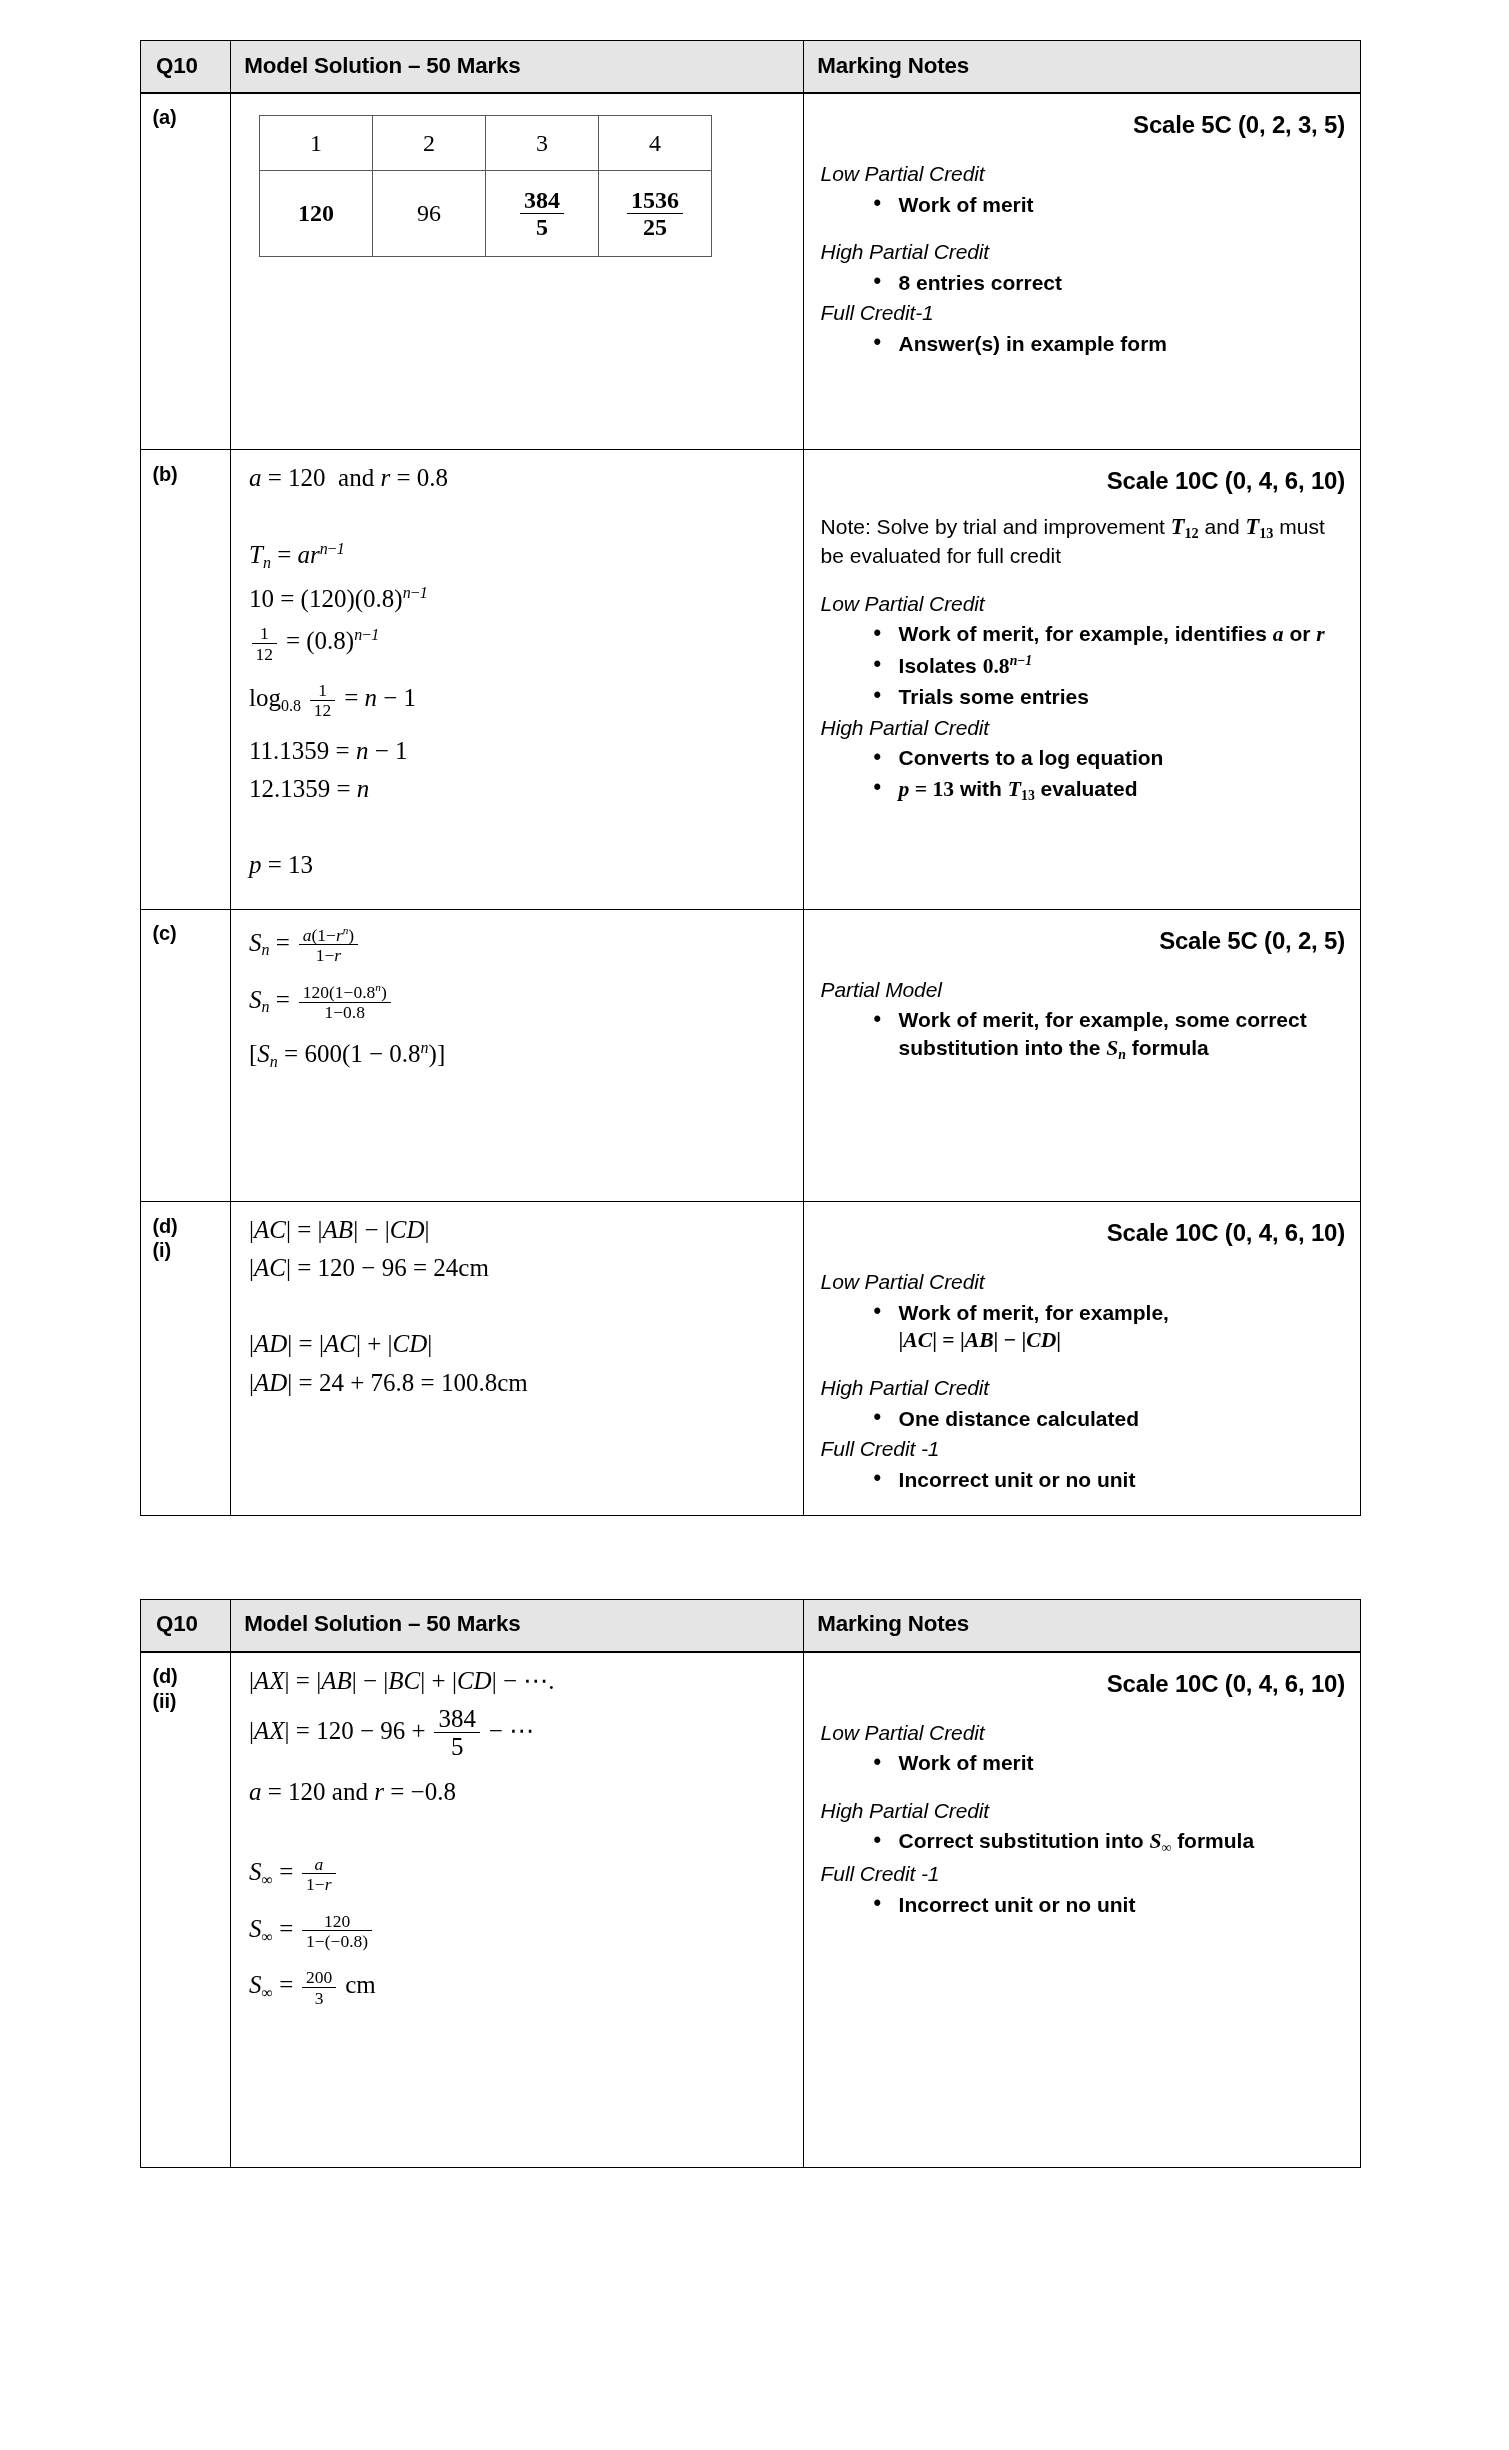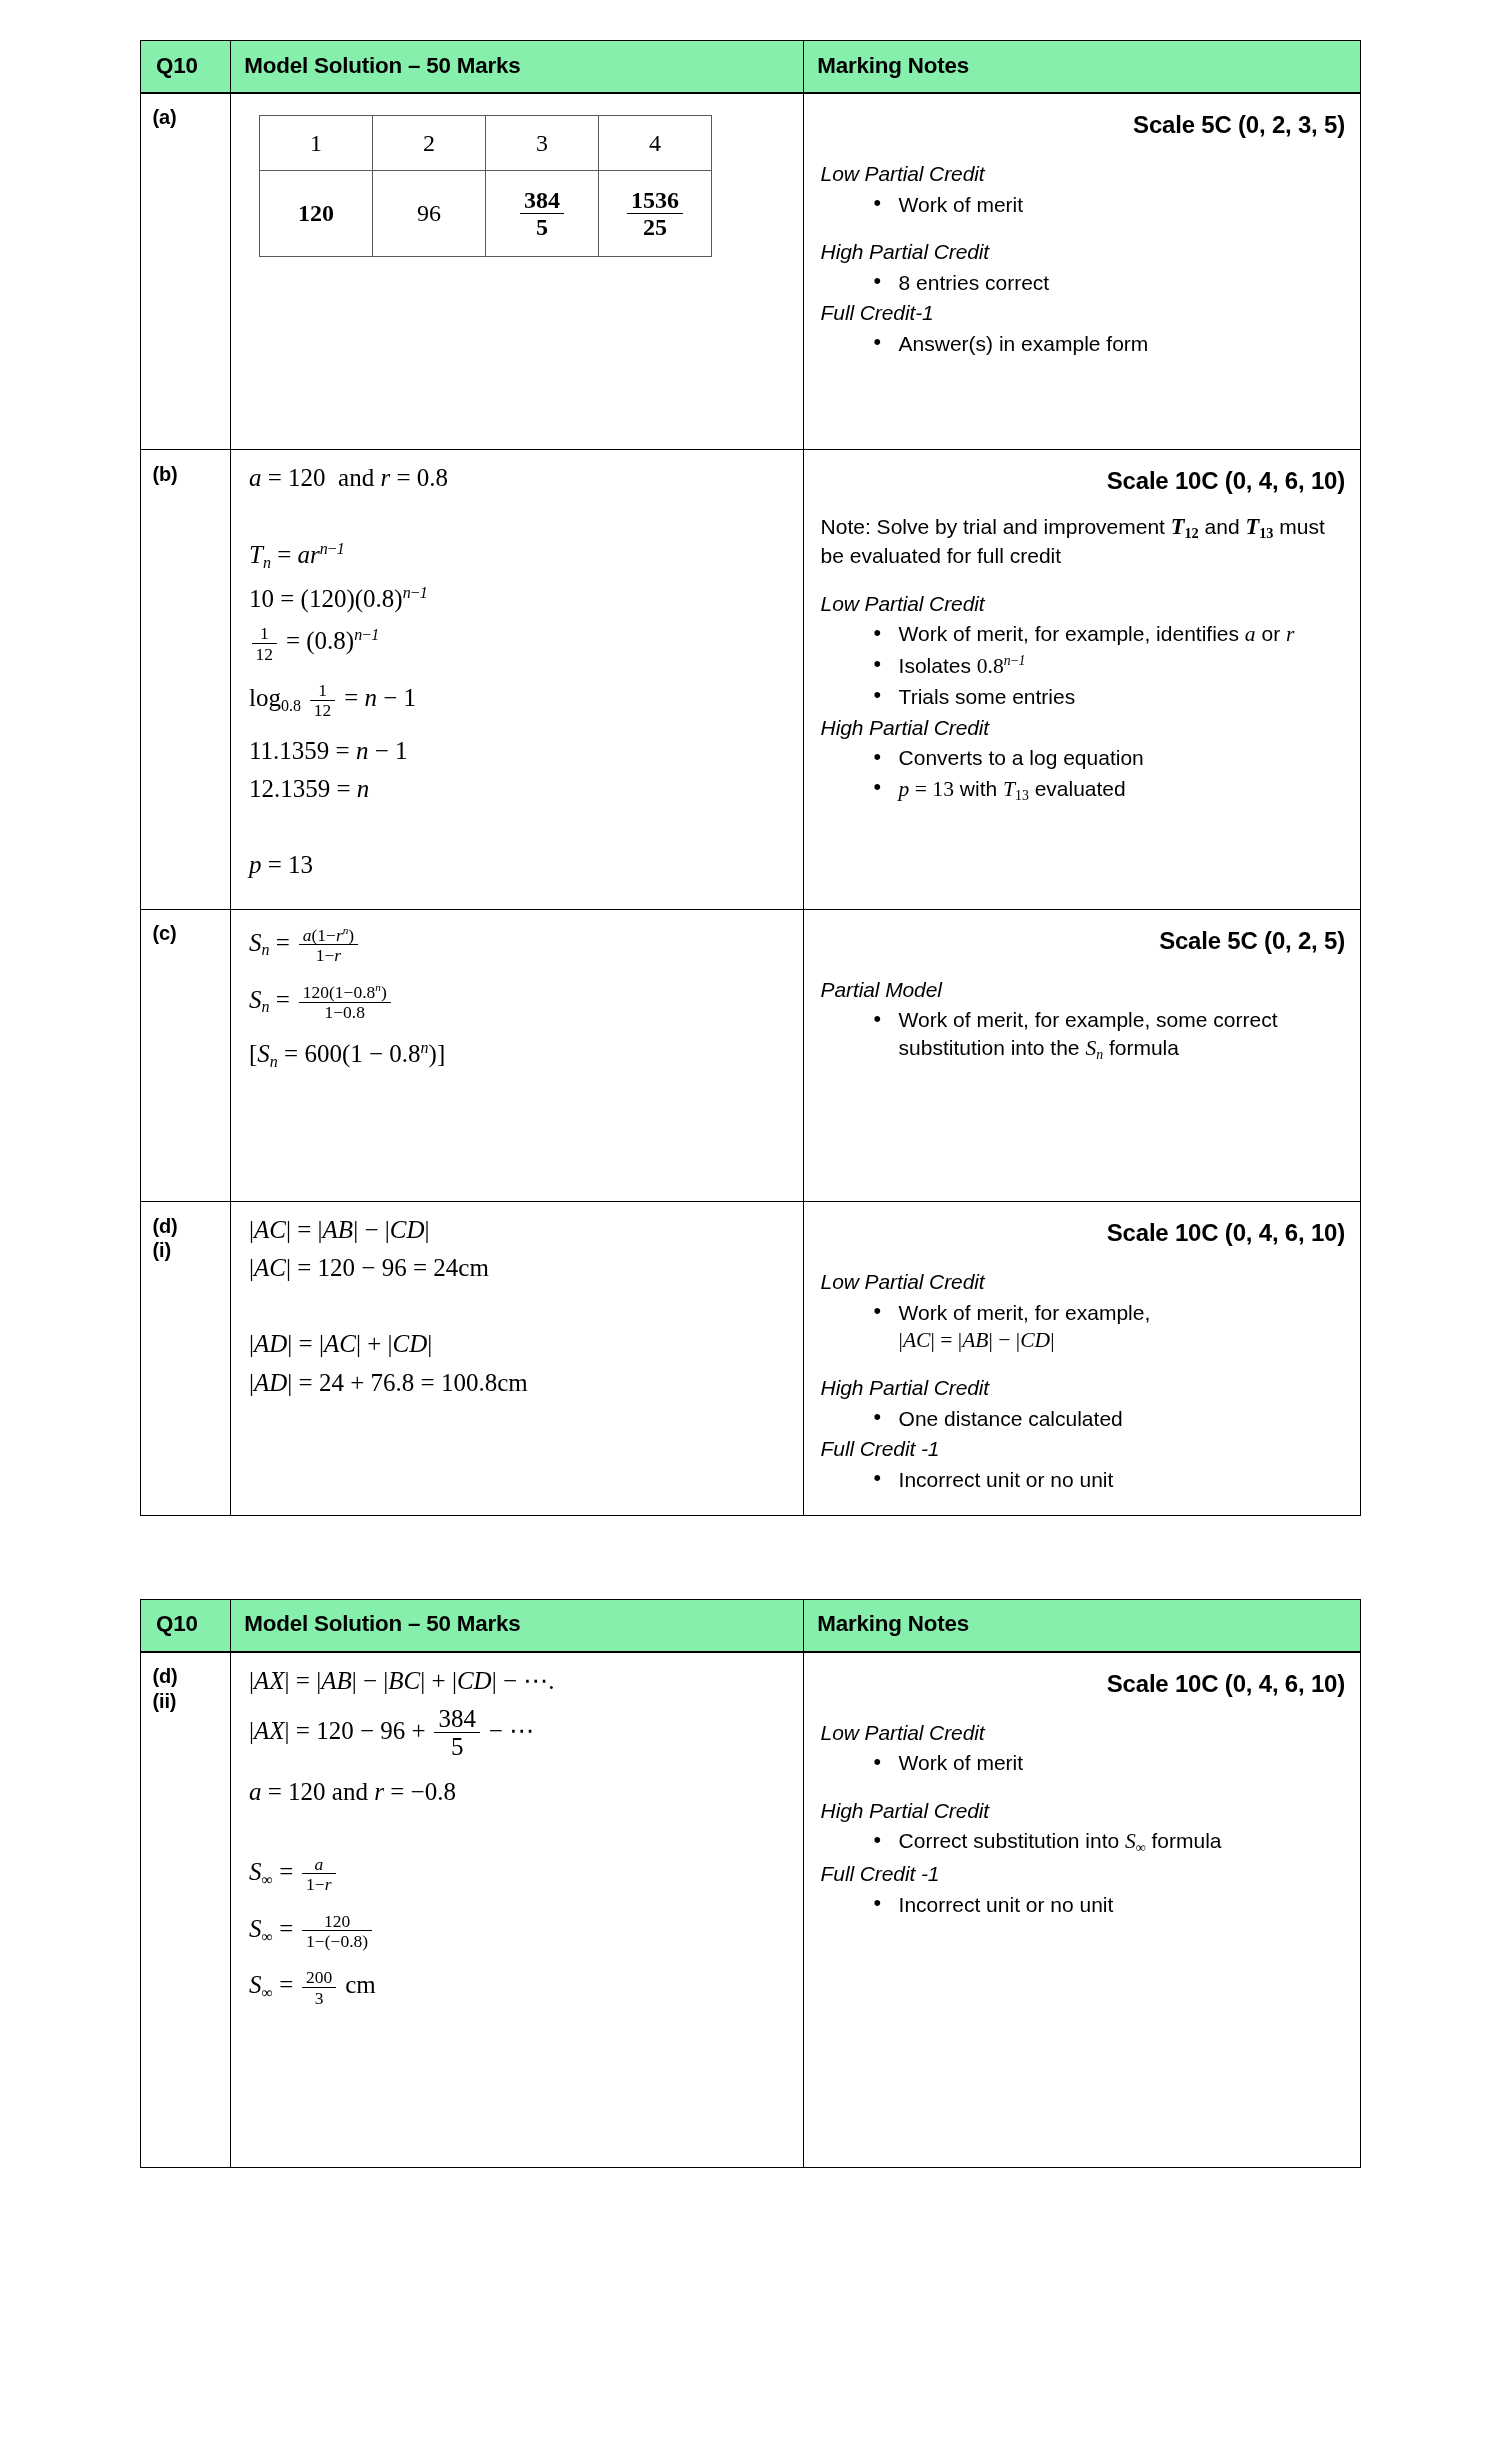--- a/index.html
+++ b/index.html
@@ -34,21 +34,21 @@
   col.c-mn  { width: 557px; }
 
   .sheet th, .sheet td {
     border: 1.7px solid #000;
     vertical-align: top;
     padding: 0;
   }
 
   
   .sheet thead th {
-    background: #86efac;
+    background: #e5e5e5;
     font-weight: bold;
     font-size: 22.4px;
     text-align: left;
     padding: 11.6px 13.3px 13.3px 13.3px;
     letter-spacing: -0.2px;
     border-bottom: 2.5px solid #000;
   }
   .sheet thead th.h-q { padding-left: 15px; }
 
   
@@ -94,20 +94,21 @@
   .blist {
     margin: 1.7px 0 0 0;
     padding: 0 0 0 53px;
     list-style: none;
   }
   .blist li {
     position: relative;
     margin: 3.3px 0 3.3px 0;
     padding-left: 25px;
     line-height: 1.30;
+    font-weight: bold;
   }
   .blist li::before {
     content: "\2022";
     position: absolute;
     left: 0; top: -1.7px;
     font-size: 21.6px;
     line-height: 1.3;
   }
 
   

